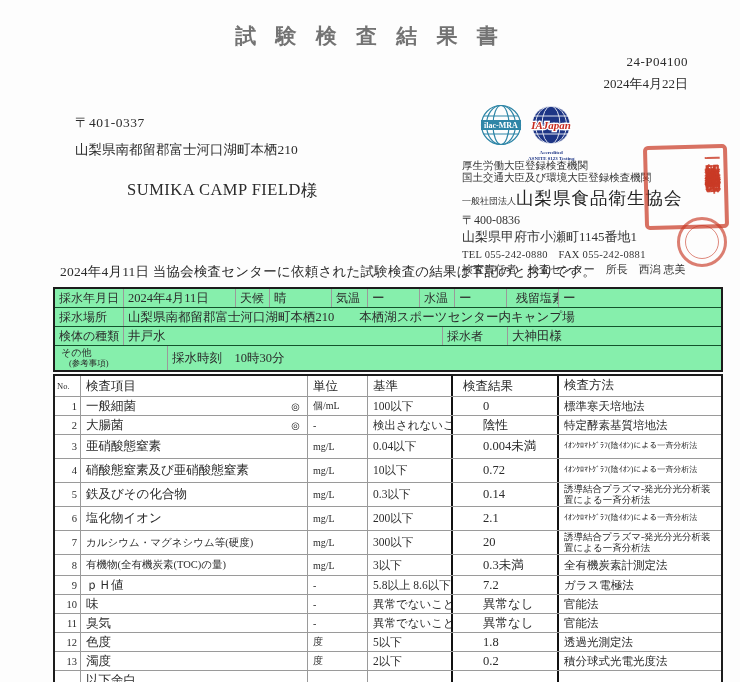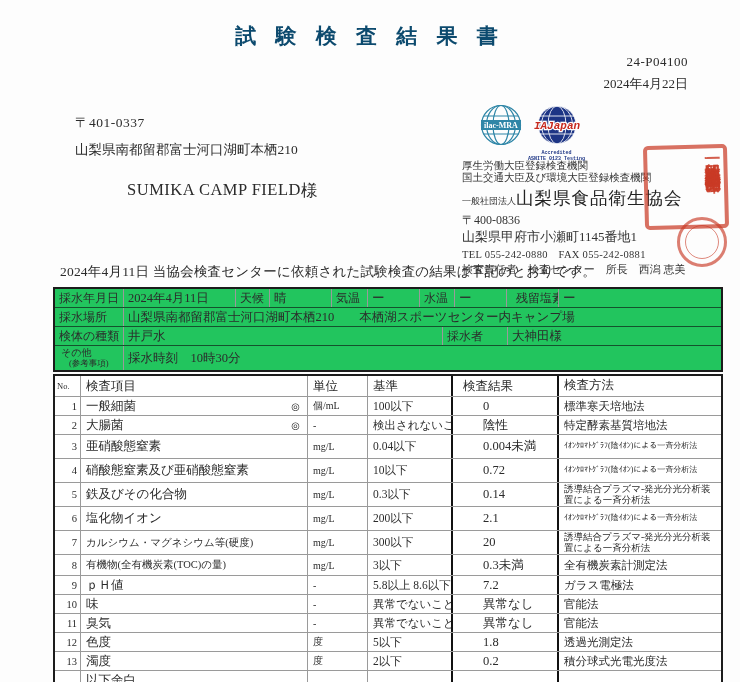--- a/index.html
+++ b/index.html
@@ -4,33 +4,33 @@
 <style>
   html,body{margin:0;padding:0;background:#ffffff;}
   .page{
     position:relative;width:740px;height:682px;overflow:hidden;
     background:#fdfdfd;color:#2b2b2b;
     font-family:"Liberation Serif","DejaVu Serif",serif;
   }
   
   .title{
     position:absolute;top:22px;left:0;width:100%;text-align:center;
-    font-size:21px;font-weight:bold;letter-spacing:7px;color:#0c4a6e;
+    font-size:21px;font-weight:bold;letter-spacing:7px;color:#737373;
   }
   .hdr-right{position:absolute;top:55px;right:52px;text-align:right;font-size:13px;line-height:1.0;}
   .hdr-right .dnum{margin-bottom:9px;letter-spacing:.5px;}
   
   .recipient{position:absolute;left:75px;top:114px;font-size:13.5px;}
   .r-post{letter-spacing:.5px;}
   .r-addr{margin-top:9px;}
   .r-name-row{margin-top:21px;width:295px;display:flex;justify-content:center;font-size:16.5px;letter-spacing:.5px;}
   
   .issuer{position:absolute;left:462px;top:104px;width:252px;font-size:10.5px;line-height:1.25;color:#333;}
   .logos{display:flex;align-items:flex-start;gap:6px;margin-left:18px;height:56px;}
-  .iaj{display:flex;flex-direction:column;align-items:center;font-family:Liberation Mono, monospace;}
+  .iaj{display:flex;flex-direction:column;align-items:center;}
   .iaj-sub{font-size:5px;color:#1d3585;line-height:1.2;font-weight:bold;}
   .reg{font-size:10.5px;line-height:1.18;}
   .org-line{margin-top:3px;white-space:nowrap;}
   .org-prefix{font-size:9px;}
   .org-name{font-size:17.5px;letter-spacing:1px;color:#222;}
   .i-postal{font-size:12px;margin-top:3px;}
   .i-addr{font-size:13px;margin-top:1px;}
   .i-tel{font-size:10.5px;margin-top:3px;letter-spacing:.3px;}
   .i-resp{font-size:11px;margin-top:2px;}
   
@@ -47,30 +47,30 @@
     border:3px solid rgba(201,58,38,.65);border-radius:50%;
     display:flex;align-items:center;justify-content:center;
   }
   .seal-round-inner{
     width:32px;height:32px;border:1.5px solid rgba(201,58,38,.6);border-radius:50%;
   }
   
   .intro{position:absolute;left:60px;top:263px;font-size:13.5px;letter-spacing:.2px;}
   
   .tables{position:absolute;left:53px;top:287px;width:670px;}
-  .info-table{border:2px solid #1c1c1c;box-sizing:border-box;background:#22c55e;}
+  .info-table{border:2px solid #1c1c1c;box-sizing:border-box;background:#86efac;}
   .irow{display:flex;border-top:1px solid #14532d;}
   .irow:first-child{border-top:none;}
   .ic{box-sizing:border-box;border-left:1px solid #9a9a9a;padding:1px 4px;
       display:flex;align-items:center;overflow:hidden;white-space:nowrap;}
   .ic:first-child{border-left:none;}
   .lbl{font-size:12px;}
   .val{font-size:12.5px;}
   .h-i{height:18px;}
-  .h-other{height:24px;}
+  .h-other{height:24px;gap:44px;}
   .w-l{width:68px;}
   .w-date{width:112px;}
   .w-wth{width:34px;}
   .w-wthv{width:62px;}
   .w-at{width:36px;}
   .w-atv{width:52px;}
   .w-wt{width:35px;}
   .w-wtv{width:52px;}
   .w-rc{width:52px;padding-left:9px;}
   .w-type{width:319px;}

